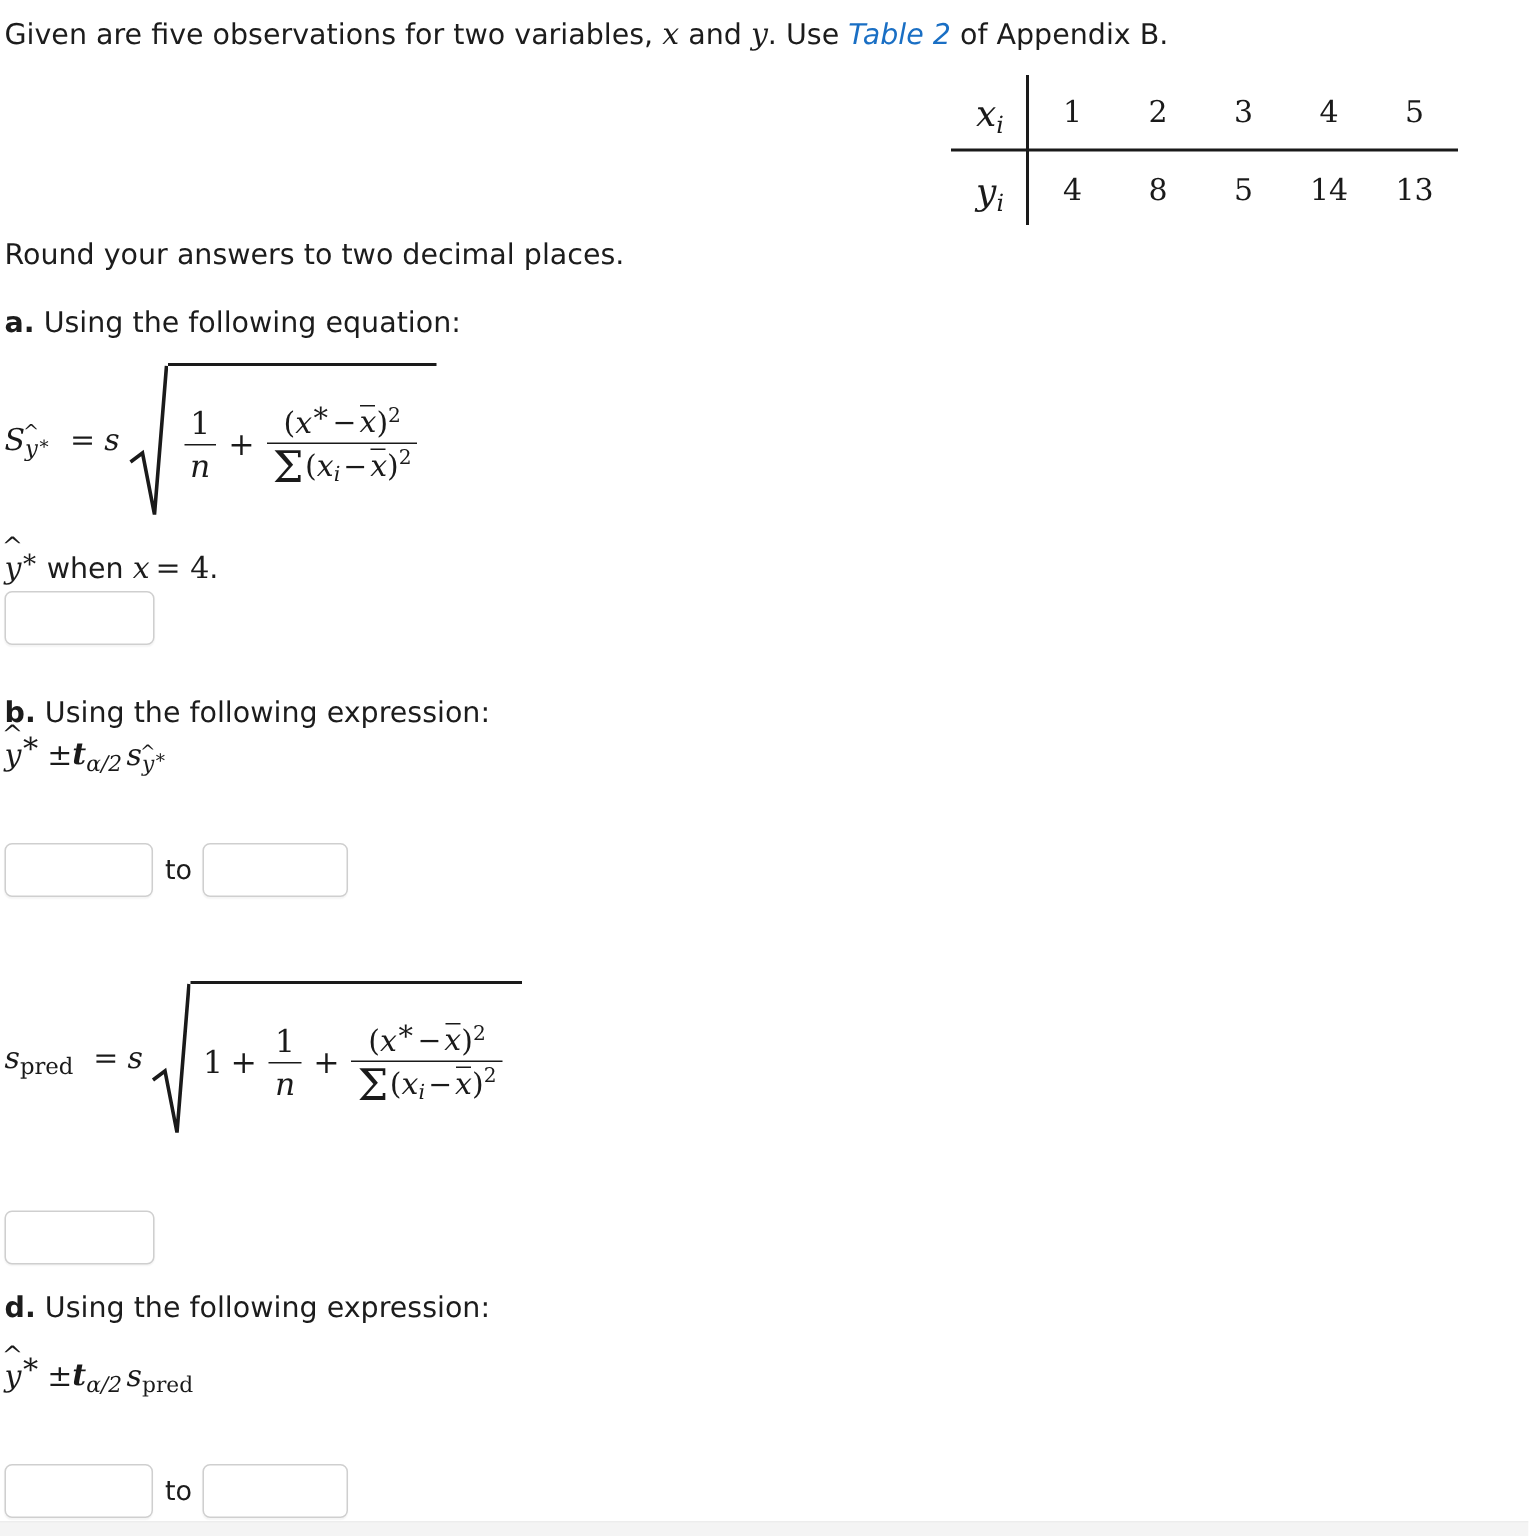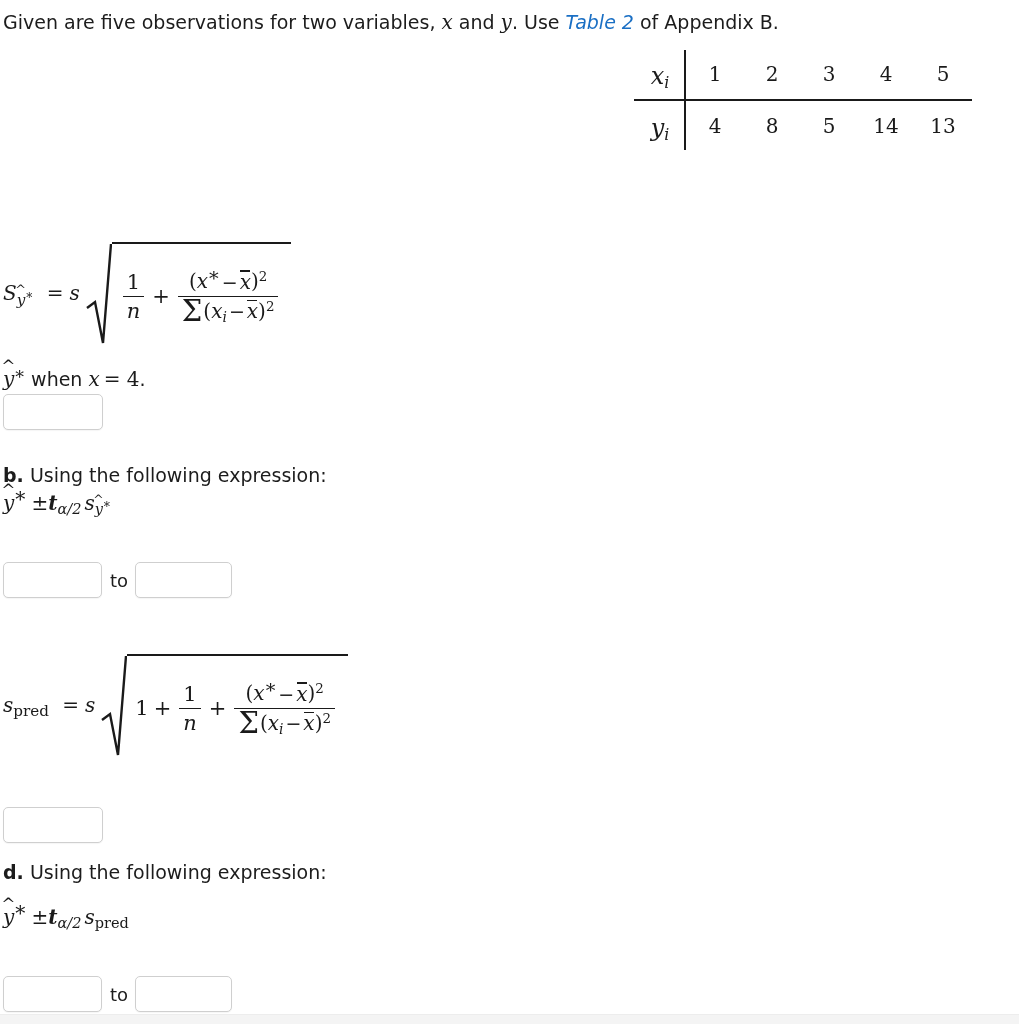--- a/index.html
+++ b/index.html
@@ -280,21 +280,25 @@
     <div class="row-y">
       <div class="rowlabel"><span>y</span><span class="sub">i</span></div>
       <div class="cell" style="left:58px;">4</div>
       <div class="cell" style="left:115px;">8</div>
       <div class="cell" style="left:172px;">5</div>
       <div class="cell" style="left:229px;">14</div>
       <div class="cell" style="left:286px;">13</div>
     </div>
   </div>
 
-
+  <div class="prose" style="left:3px; top:158px;">Round your answers to two decimal places.</div>
+
+  <div class="prose" style="left:3px; top:203px;">
+    <b>a.</b><span>&nbsp;</span><span>Using the following equation:</span>
+  </div>
 
   <div class="formula" style="left:3px; top:240px; height:108px;">
     <div class="lhs">
       <span class="mi">S</span><span class="sub"><span class="hatwrap"><span class="hat">^</span><span>y</span></span><span class="star" style="font-size:0.8em;">*</span></span>
       <span class="mn" style="padding:0 6px;">=</span><span class="mi">s</span>
     </div>
 
     <div class="radical">
       <div class="sign">
         <svg width="26" height="104" viewBox="0 0 26 104" aria-hidden="true">

